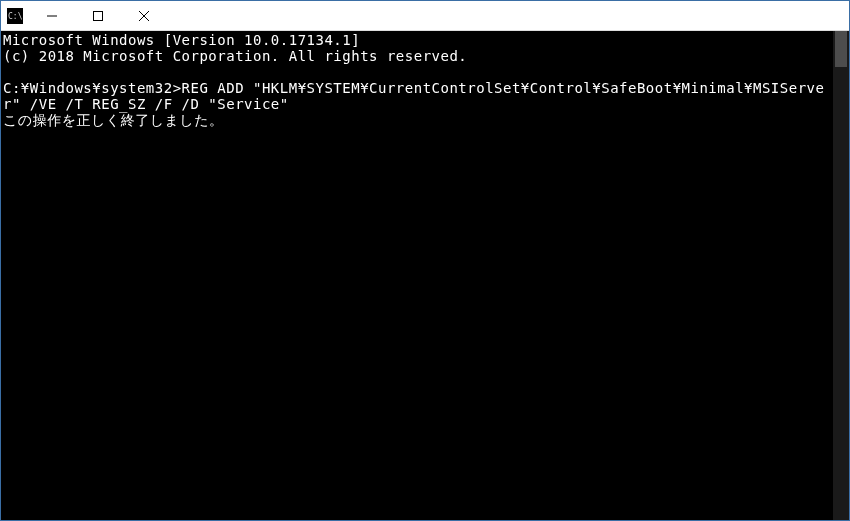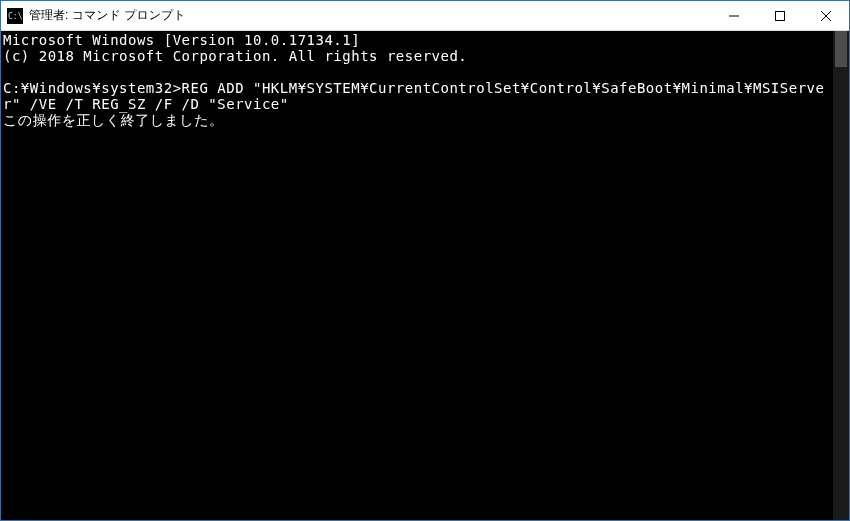--- a/index.html
+++ b/index.html
@@ -107,21 +107,20 @@
 <body>
 
 <div class="window">
   <div class="titlebar">
     <div class="titlebar-icon">
       <svg viewBox="0 0 16 16">
         <rect x="0" y="0" width="16" height="16" fill="#000"></rect>
         <text x="1" y="11" font-size="8" fill="#ccc" font-family="monospace">C:\</text>
       </svg>
     </div>
-    <div class="titlebar-title">管理者: コマンド プロンプト</div>
     <div class="titlebar-buttons">
       <button class="titlebar-btn">
         <svg viewBox="0 0 10 10">
             <line x1="0" y1="5" x2="10" y2="5"></line>
           </svg>
       </button>
       <button class="titlebar-btn">
         <svg viewBox="0 0 10 10">
             <rect x="0.5" y="0.5" width="9" height="9"></rect>
           </svg>

